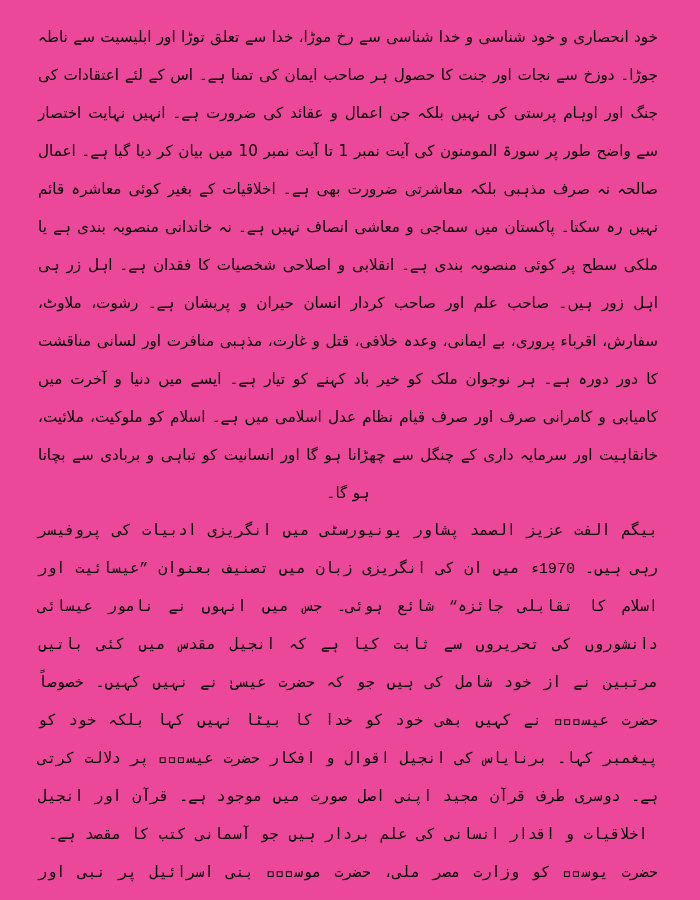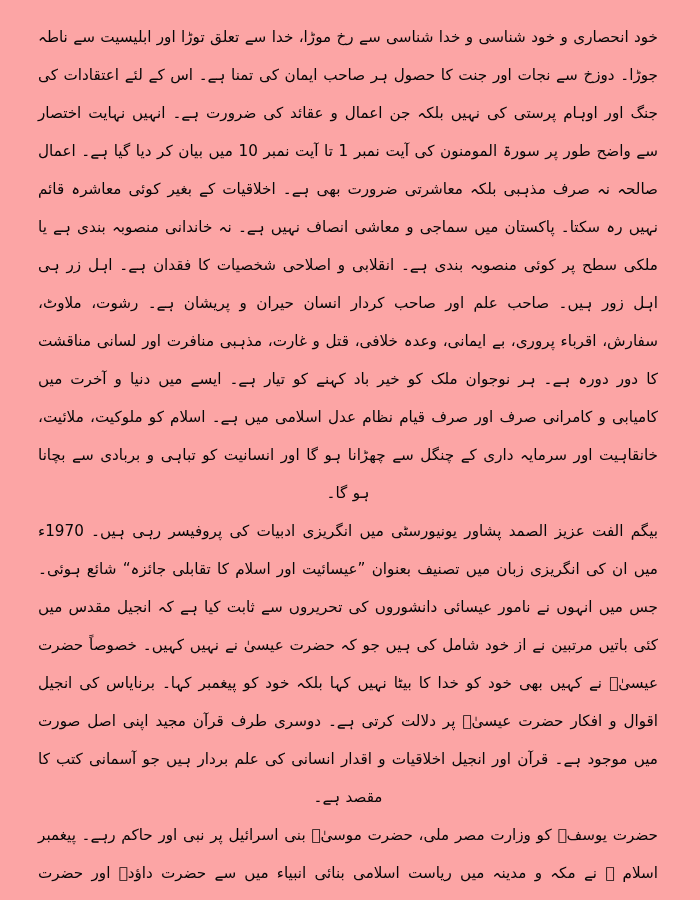--- a/index.html
+++ b/index.html
@@ -13,21 +13,21 @@
     height: 900px;
     overflow: hidden;
     font-family: "DejaVu Sans", "Liberation Sans", sans-serif;
     color: #000000;
   }
 
   .page {
     position: relative;
     width: 700px;
     height: 900px;
-    background: #fca5a5;
+    background: #ec4899;
     box-sizing: border-box;
     padding: 18px 42px 0 38px;
   }
 
   .doc-body {
     direction: rtl;
     text-align: justify;
     text-align-last: justify;
   }
 
@@ -55,20 +55,21 @@
     text-align-last: center;
   }
   
   .para-3 {
     text-align: justify;
     text-align-last: right;
   }
 
   .para + .para {
     margin-top: 0px;
+    font-family: Liberation Mono, monospace;
   }
 </style>
 </head>
 <body>
 
 <div class="page">
   <div class="doc-body">
 
     <p class="para para-1">خود انحصاری و خود شناسی و خدا شناسی سے رخ موڑا، خدا سے تعلق توڑا اور ابلیسیت سے ناطہ جوڑا۔ دوزخ سے نجات اور جنت کا حصول ہر صاحب ایمان کی تمنا ہے۔ اس کے لئے اعتقادات کی جنگ اور اوہام پرستی کی نہیں بلکہ جن اعمال و عقائد کی ضرورت ہے۔ انہیں نہایت اختصار سے واضح طور پر سورۃ المومنون کی آیت نمبر 1 تا آیت نمبر 10 میں بیان کر دیا گیا ہے۔ اعمال صالحہ نہ صرف مذہبی بلکہ معاشرتی ضرورت بھی ہے۔ اخلاقیات کے بغیر کوئی معاشرہ قائم نہیں رہ سکتا۔ پاکستان میں سماجی و معاشی انصاف نہیں ہے۔ نہ خاندانی منصوبہ بندی ہے یا ملکی سطح پر کوئی منصوبہ بندی ہے۔ انقلابی و اصلاحی شخصیات کا فقدان ہے۔ اہل زر ہی اہل زور ہیں۔ صاحب علم اور صاحب کردار انسان حیران و پریشان ہے۔ رشوت، ملاوٹ، سفارش، اقرباء پروری، بے ایمانی، وعدہ خلافی، قتل و غارت، مذہبی منافرت اور لسانی مناقشت کا دور دورہ ہے۔ ہر نوجوان ملک کو خیر باد کہنے کو تیار ہے۔ ایسے میں دنیا و آخرت میں کامیابی و کامرانی صرف اور صرف قیام نظام عدل اسلامی میں ہے۔ اسلام کو ملوکیت، ملائیت، خانقاہیت اور سرمایہ داری کے چنگل سے چھڑانا ہو گا اور انسانیت کو تباہی و بربادی سے بچانا ہو گا۔</p>
 

